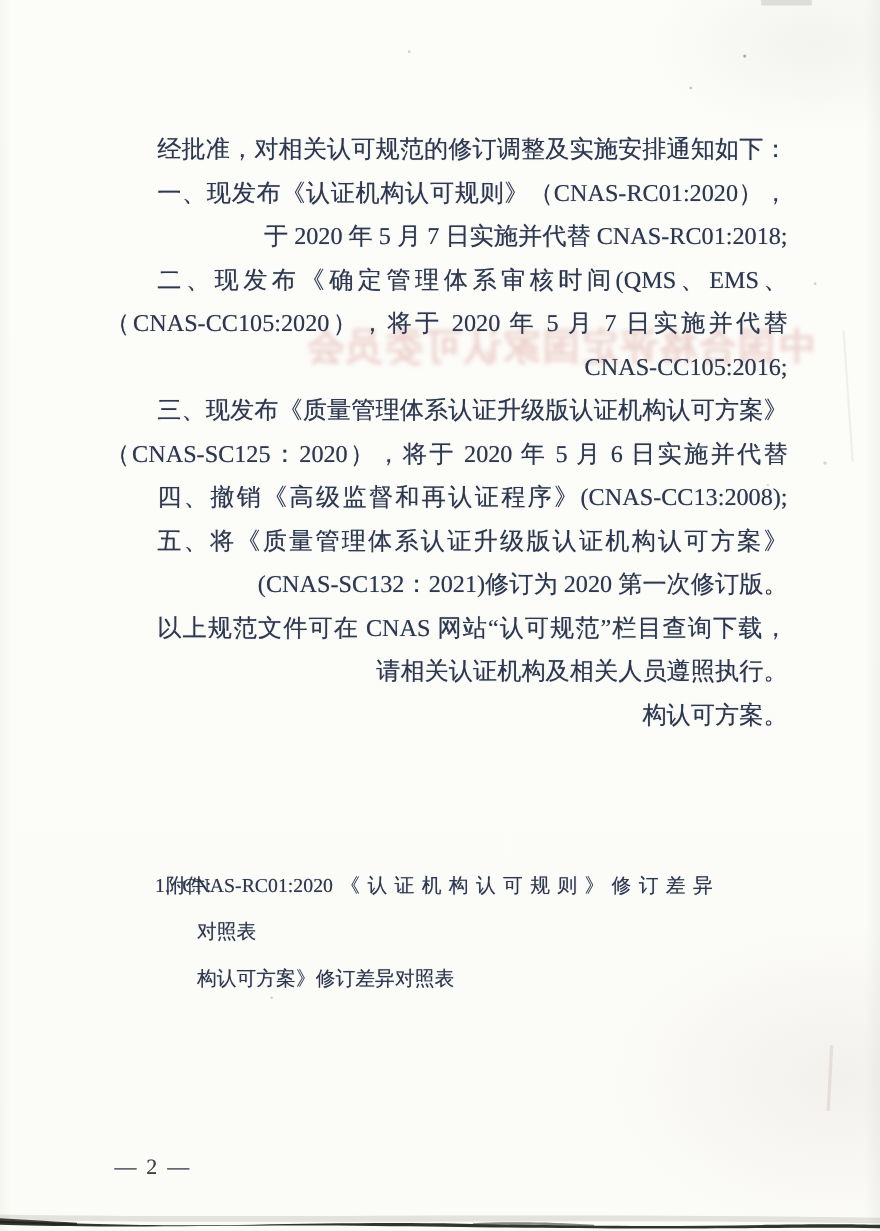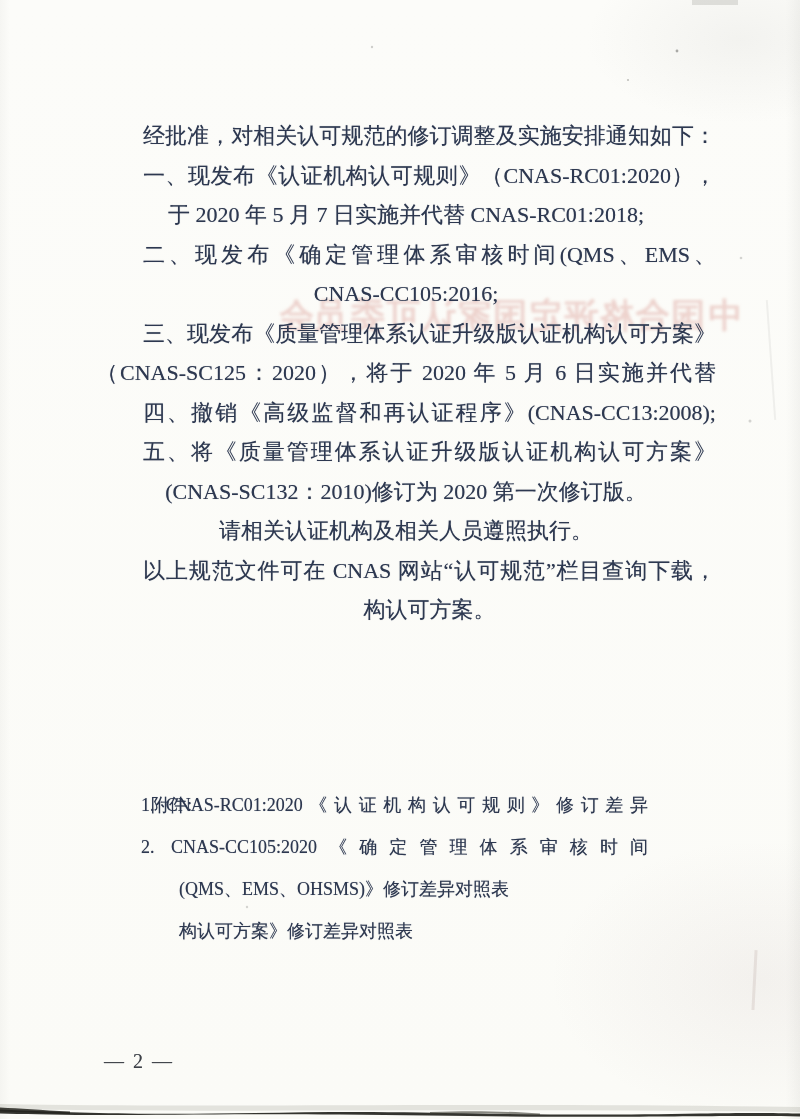--- a/index.html
+++ b/index.html
@@ -19,21 +19,21 @@
   .body-text{
     position:absolute;left:96px;top:116px;width:620px;
     color:#2d3850;
     font-size:22px;
     text-shadow:0 0 0.7px rgba(45,56,80,0.55);
     filter:blur(0.25px);
   }
   .bl{
     height:39.5px;line-height:39.5px;
     white-space:nowrap;
-    text-align:center;
+    text-align:right;
   }
   .bl.str{white-space:normal;text-align:justify;text-align-last:justify;height:39.5px;overflow:hidden;}
   .bl.ind{padding-left:47px;}
   .bl.str.ind{padding-left:0;text-indent:47px;}
   .attachments{
     position:absolute;left:96px;top:784px;width:620px;
     color:#2d3850;font-size:18px;
     text-shadow:0 0 0.7px rgba(45,56,80,0.55);
     filter:blur(0.25px);
   }
@@ -66,40 +66,38 @@
 
 <div class="page">
 
   <div class="bleed">中国合格评定国家认可委员会</div>
 
   <div class="body-text">
     <div class="bl str ind">经批准，对相关认可规范的修订调整及实施安排通知如下：</div>
     <div class="bl str ind">一、现发布《认证机构认可规则》（CNAS-RC01:2020），将</div>
     <div class="bl">于 2020 年 5 月 7 日实施并代替 CNAS-RC01:2018;</div>
     <div class="bl str ind">二、现发布《确定管理体系审核时间(QMS、EMS、OHSMS)》</div>
+    <div class="bl str">（CNAS-CC105:2020），将于 2020 年 5 月 7 日实施并代替</div>
     <div class="bl">CNAS-CC105:2016;</div>
     <div class="bl str ind">三、现发布《质量管理体系认证升级版认证机构认可方案》</div>
     <div class="bl str">（CNAS-SC125：2020），将于 2020 年 5 月 6 日实施并代替</div>
     <div class="bl str ind">四、撤销《高级监督和再认证程序》(CNAS-CC13:2008);</div>
     <div class="bl str ind">五、将《质量管理体系认证升级版认证机构认可方案》</div>
-    <div class="bl">(CNAS-SC132：2010)修订为 2020 第一次修订版。</div>
+    <div class="bl">(CNAS-SC132：2021)修订为 2020 第一次修订版。</div>
+    <div class="bl str ind">以上规范文件可在 CNAS 网站“认可规范”栏目查询下载，</div>
     <div class="bl">请相关认证机构及相关人员遵照执行。</div>
-    <div class="bl str ind">以上规范文件可在 CNAS 网站“认可规范”栏目查询下载，</div>
     <div class="bl ind">构认可方案。</div>
   </div>
 
   <div class="attachments">
     <div class="att-label">附件:</div>
     <div class="att-items">
       <div>
         <div class="al str">1. CNAS-RC01:2020《认证机构认可规则》修订差异</div>
-      </div>
-      <div>
-        <div class="al str">2. CNAS-CC105:2020《确定管理体系审核时间</div>
-        <div class="al cont">(QMS、EMS、OHSMS)》修订差异对照表</div>
+        <div class="al cont">对照表</div>
       </div>
       <div>
         <div class="al cont">构认可方案》修订差异对照表</div>
       </div>
     </div>
   </div>
 
   <div class="footer-page-num">— 2 —</div>
 
   <svg class="scan-svg" width="800" height="1119" viewBox="0 0 800 1119">

